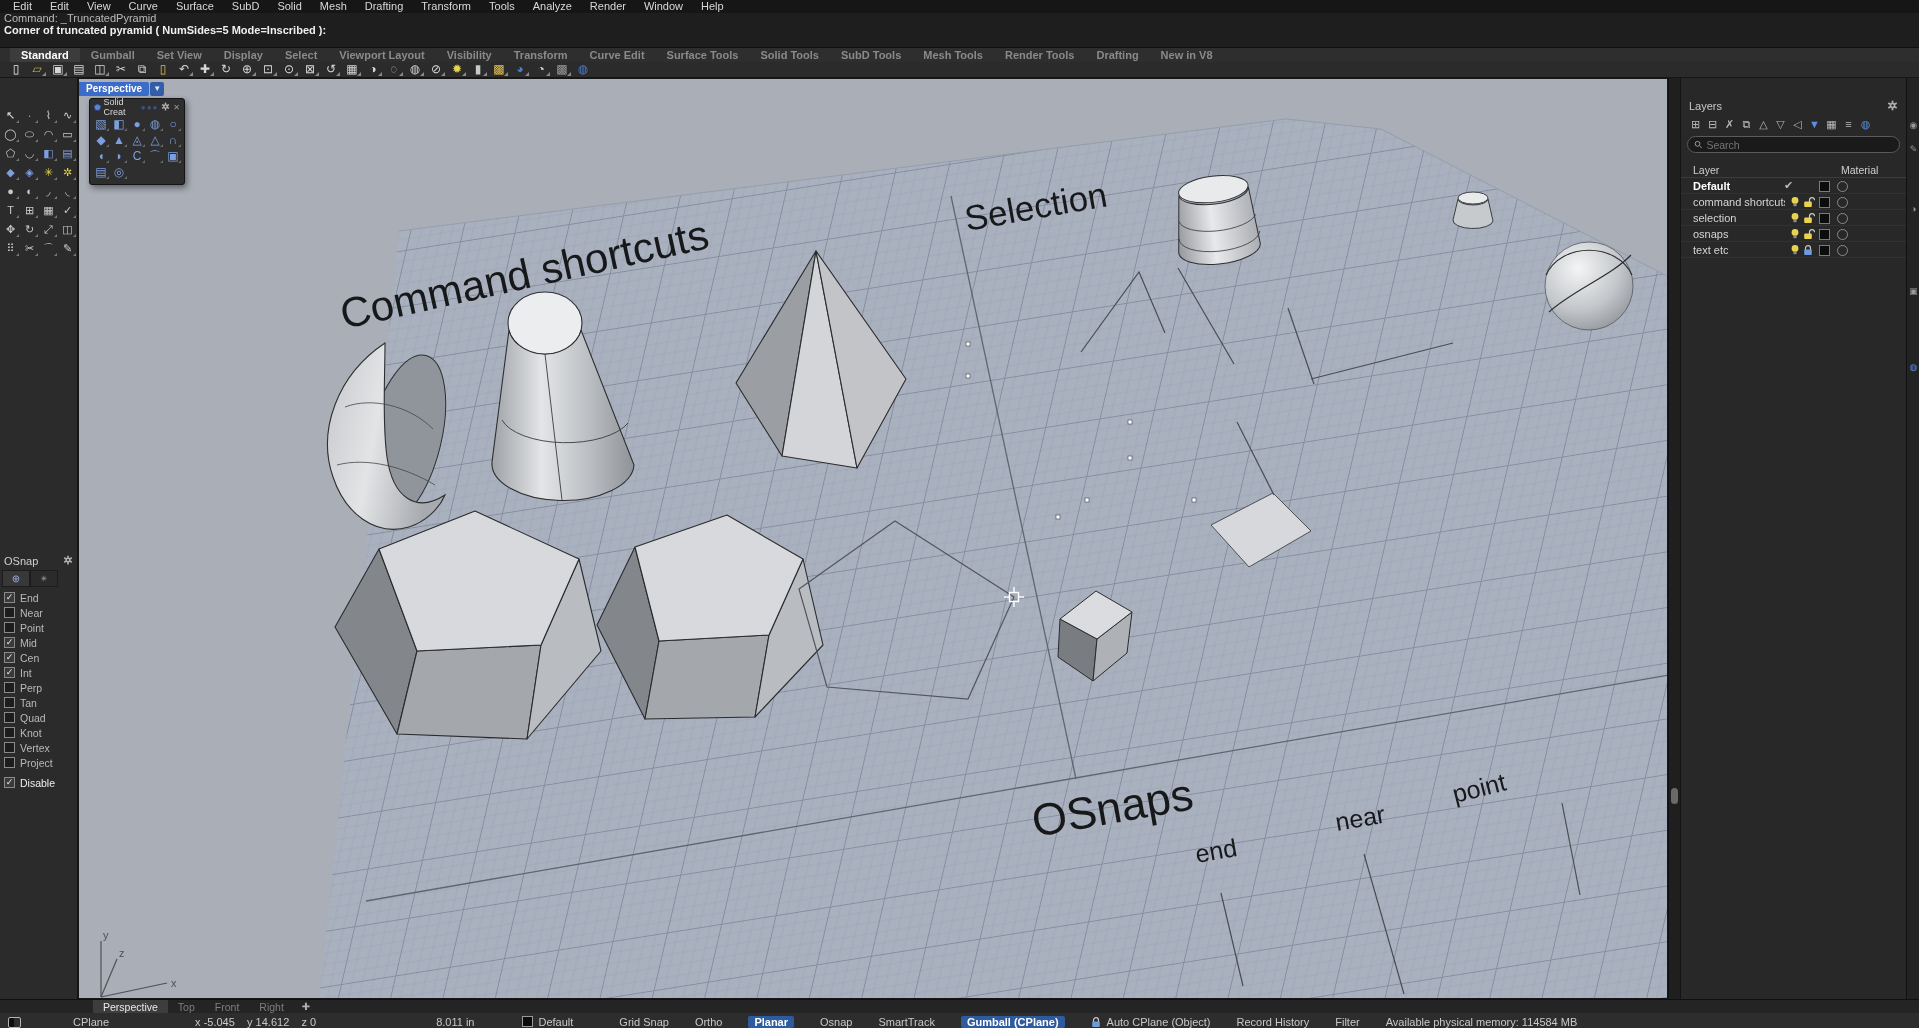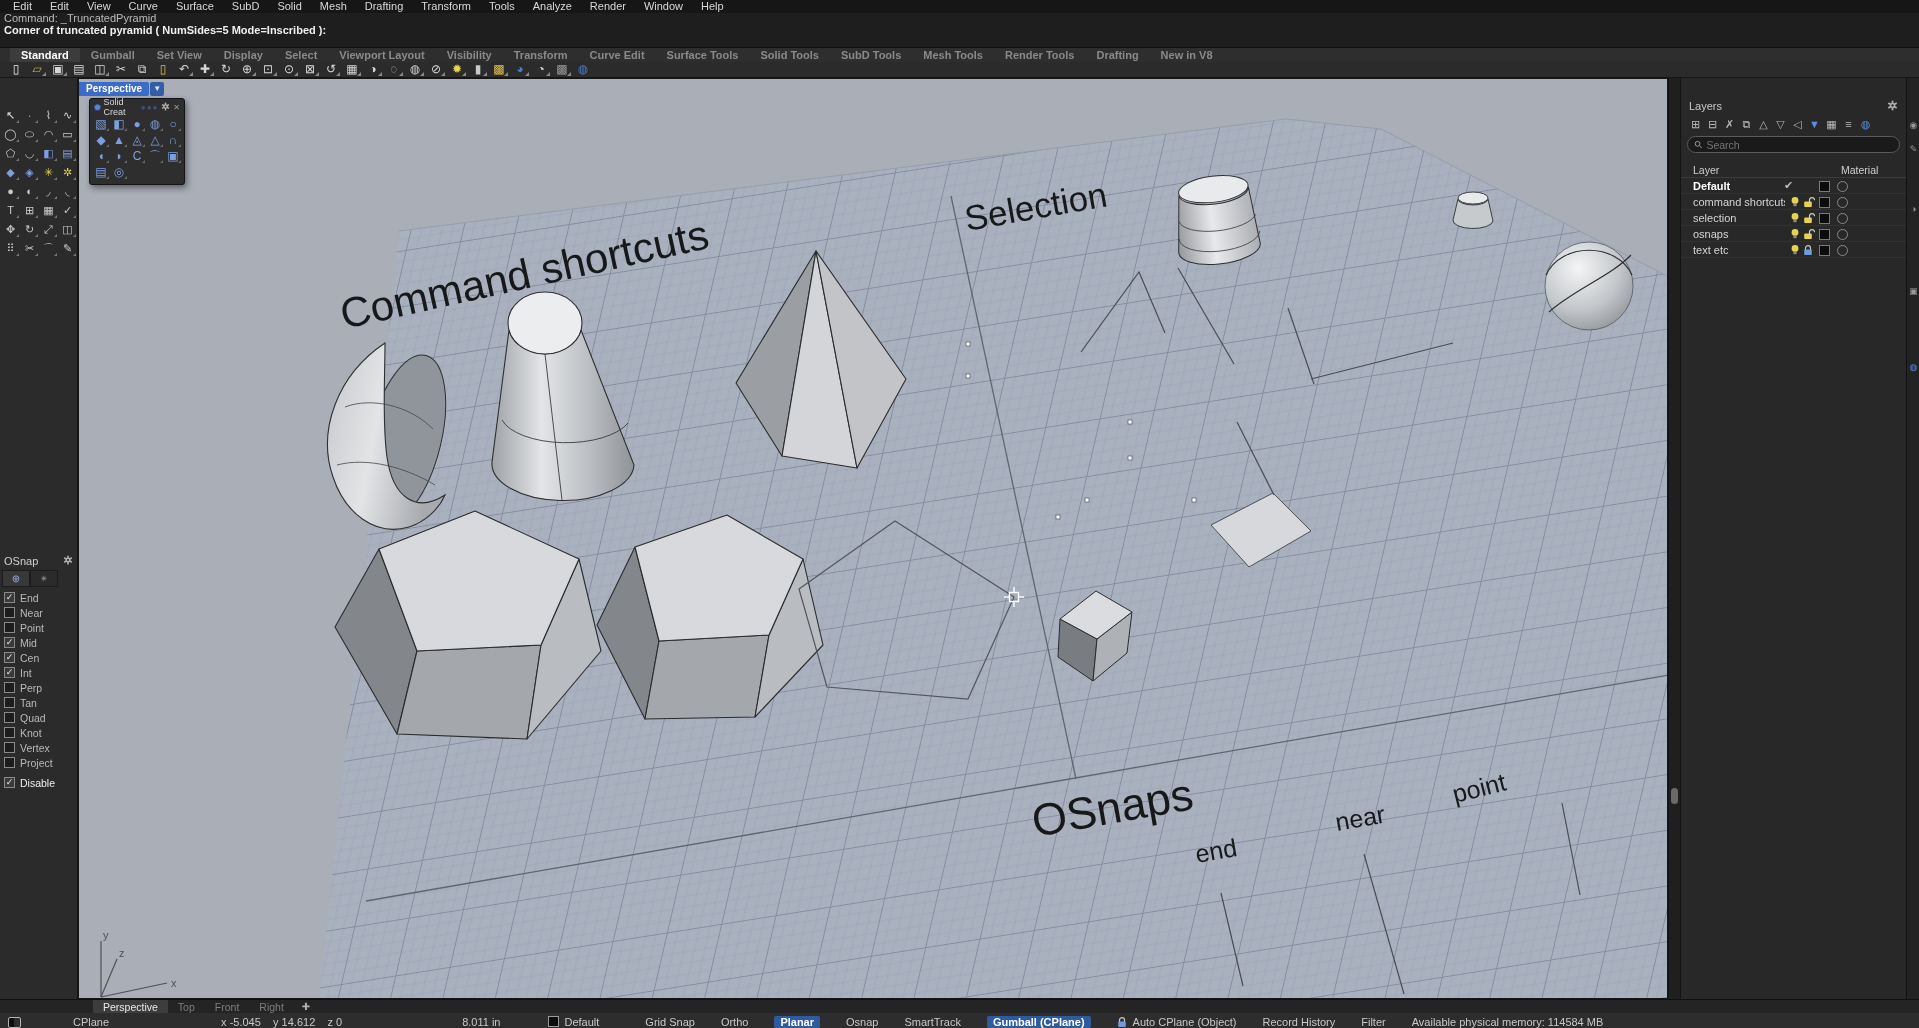--- a/index.html
+++ b/index.html
@@ -595,21 +595,21 @@
       <span class="vtab active">Perspective</span>
       <span class="vtab">Top</span>
       <span class="vtab">Front</span>
       <span class="vtab">Right</span>
       <span class="plus">✚</span>
     </div>
 
   <div id="sbar">
     <span class="pane-icon"></span>
     <span class="sitem" style="margin-left:52px;">CPlane</span>
-    <span class="sitem" style="margin-left:112px;white-space:pre;">x -5.045    y 14.612    z 0</span>
+    <span class="sitem" style="margin-left:86px;white-space:pre;">x -5.045    y 14.612    z 0</span>
     <span class="sitem" style="margin-left:120px;">8.011 in</span>
     <span class="sitem" style="margin-left:48px;">
       <span class="chipsw"></span><span>Default</span>
     </span>
     <span id="stoggles" style="display:flex;margin-left:46px;align-items:center;">
         <span class="stoggle">Grid Snap</span>
         <span class="stoggle">Ortho</span>
         <span class="stoggle on">Planar</span>
         <span class="stoggle">Osnap</span>
         <span class="stoggle">SmartTrack</span>

